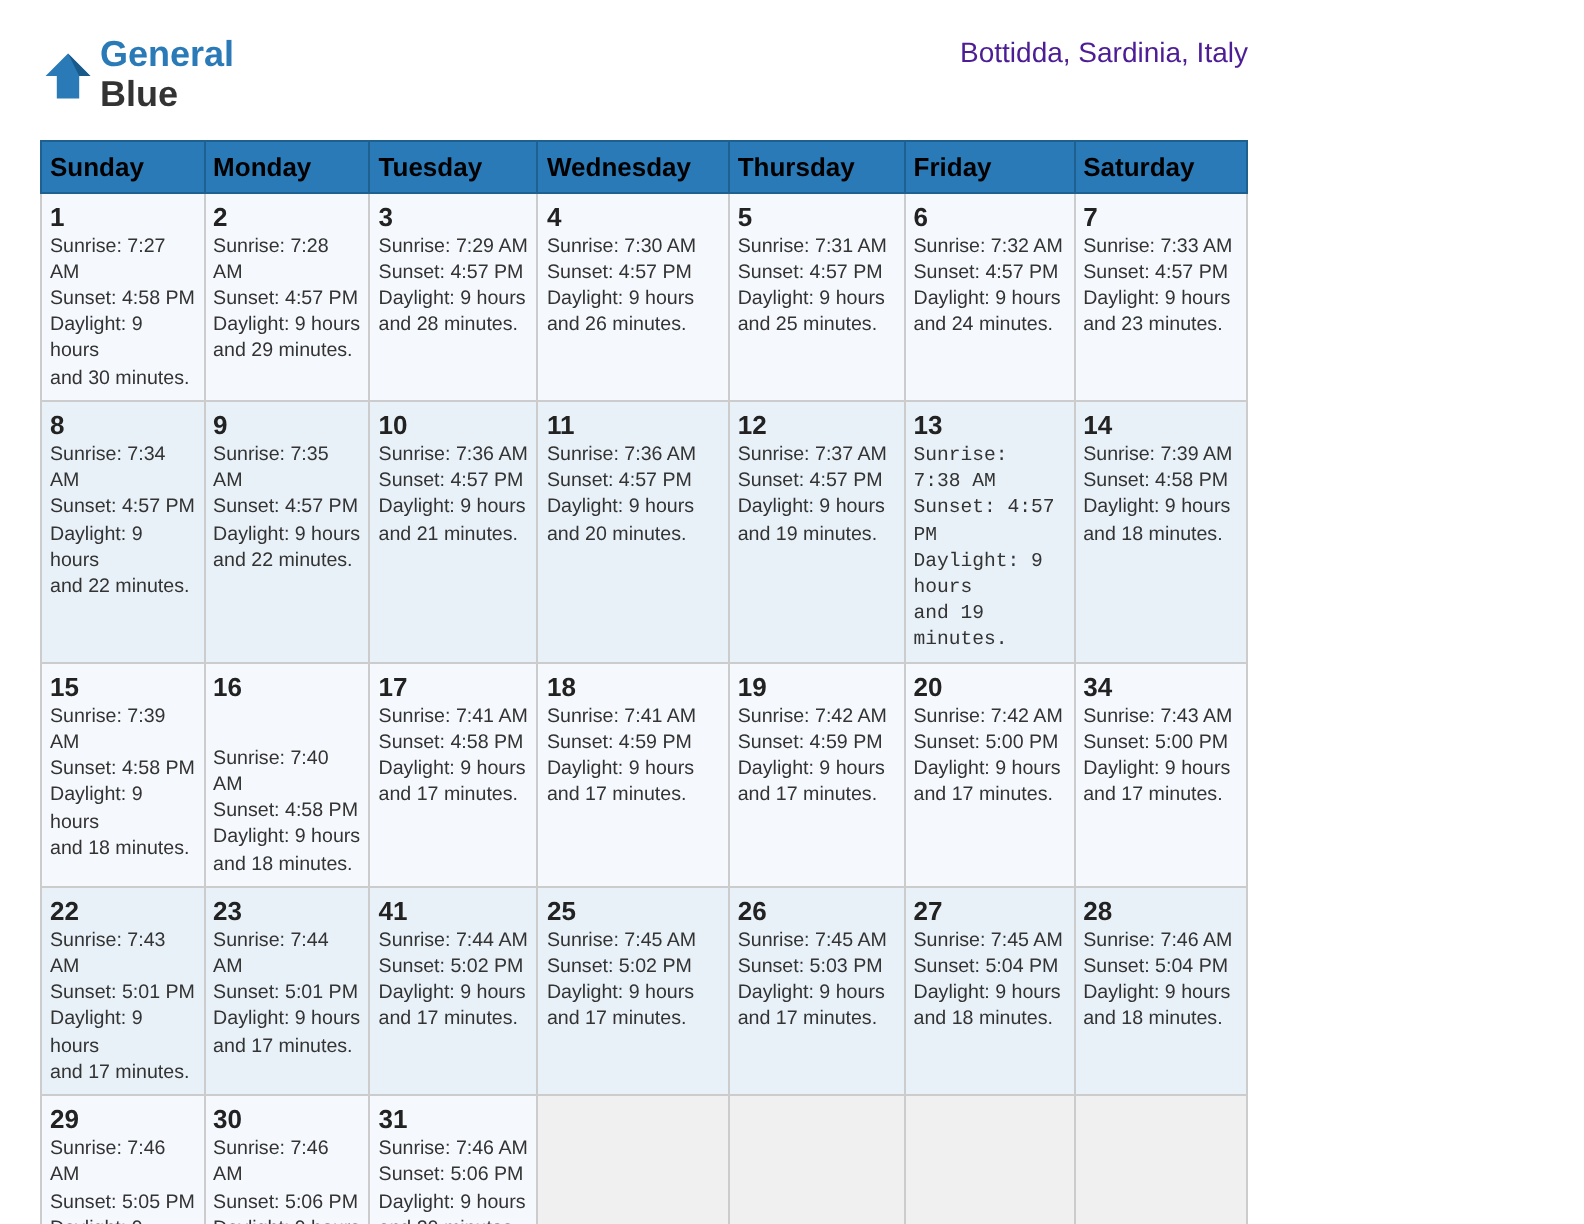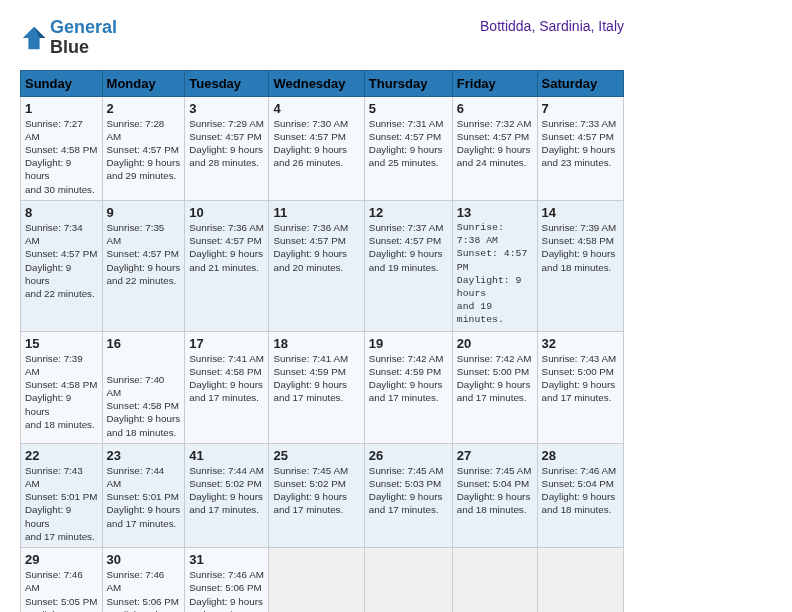--- a/index.html
+++ b/index.html
@@ -266,21 +266,21 @@
 and 17 minutes.</div>
           </td>
           <td>
             <span class="day-num">20</span>
             <div class="day-detail" style="white-space: pre-line;">Sunrise: 7:42 AM
 Sunset: 5:00 PM
 Daylight: 9 hours
 and 17 minutes.</div>
           </td>
           <td>
-            <span class="day-num">32</span>
+            <span class="day-num">34</span>
             <div class="day-detail" style="white-space: pre-line;">Sunrise: 7:43 AM
 Sunset: 5:00 PM
 Daylight: 9 hours
 and 17 minutes.</div>
           </td>
         </tr>
         <tr>
           <td>
             <span class="day-num">22</span>
             <div class="day-detail" style="white-space: pre-line;">Sunrise: 7:43 AM

